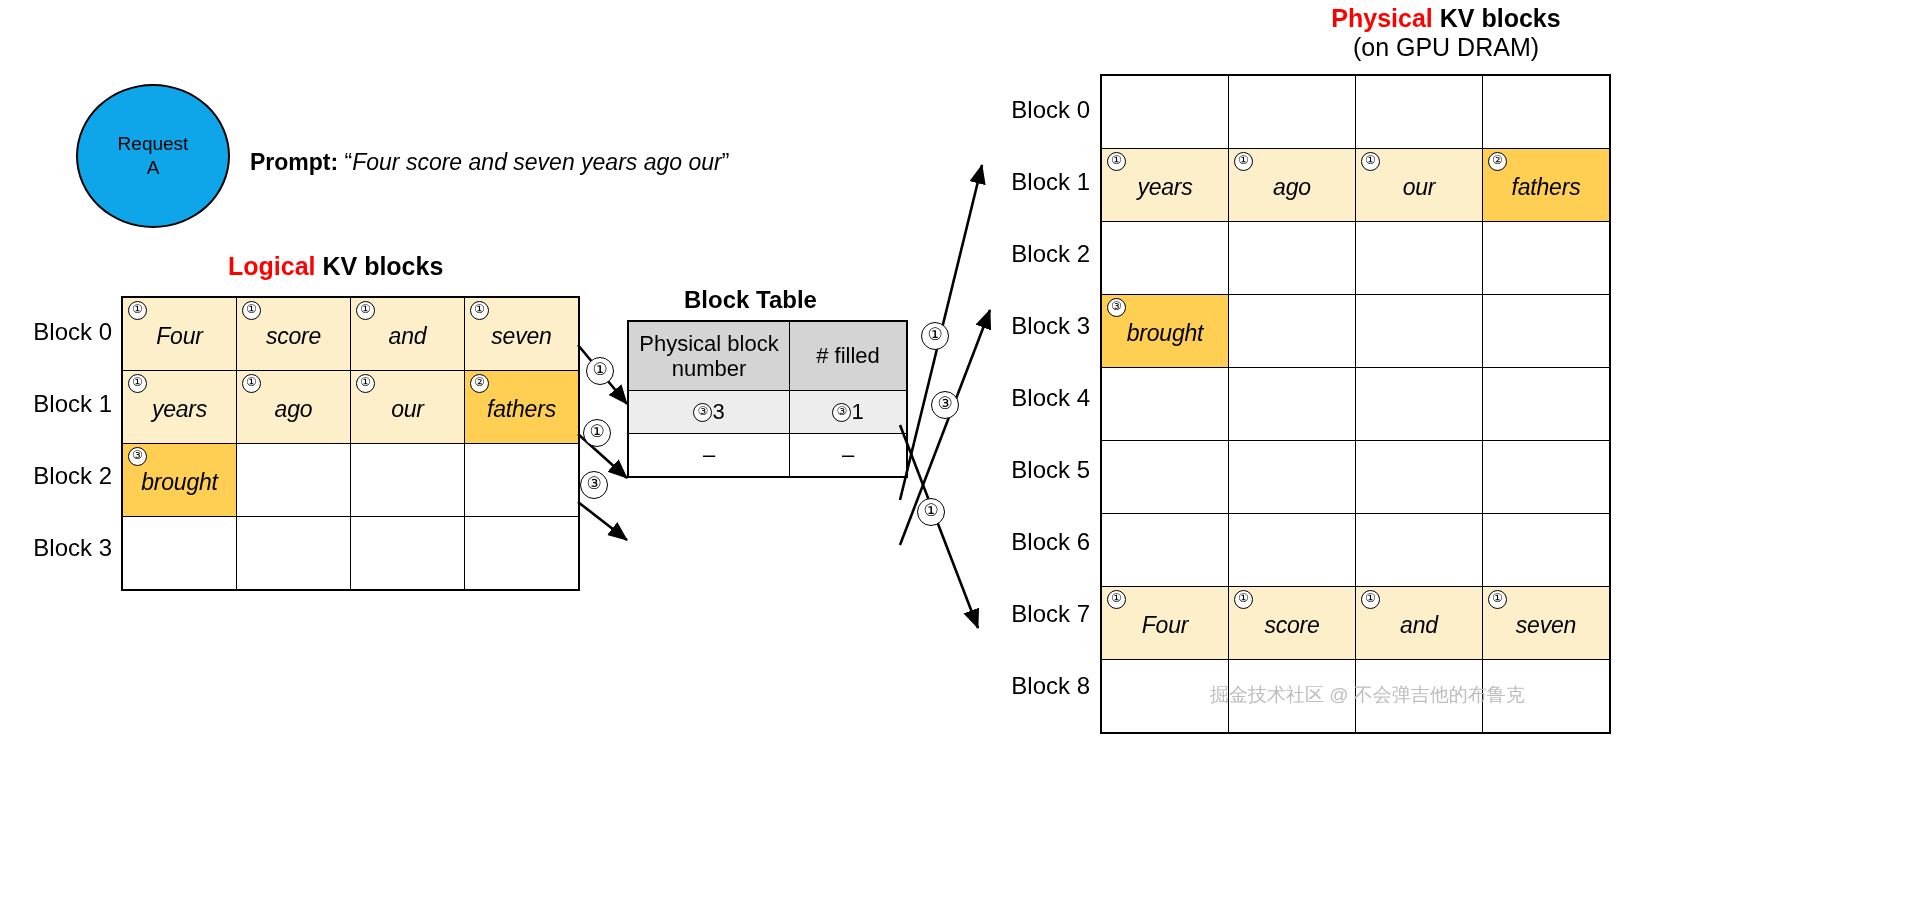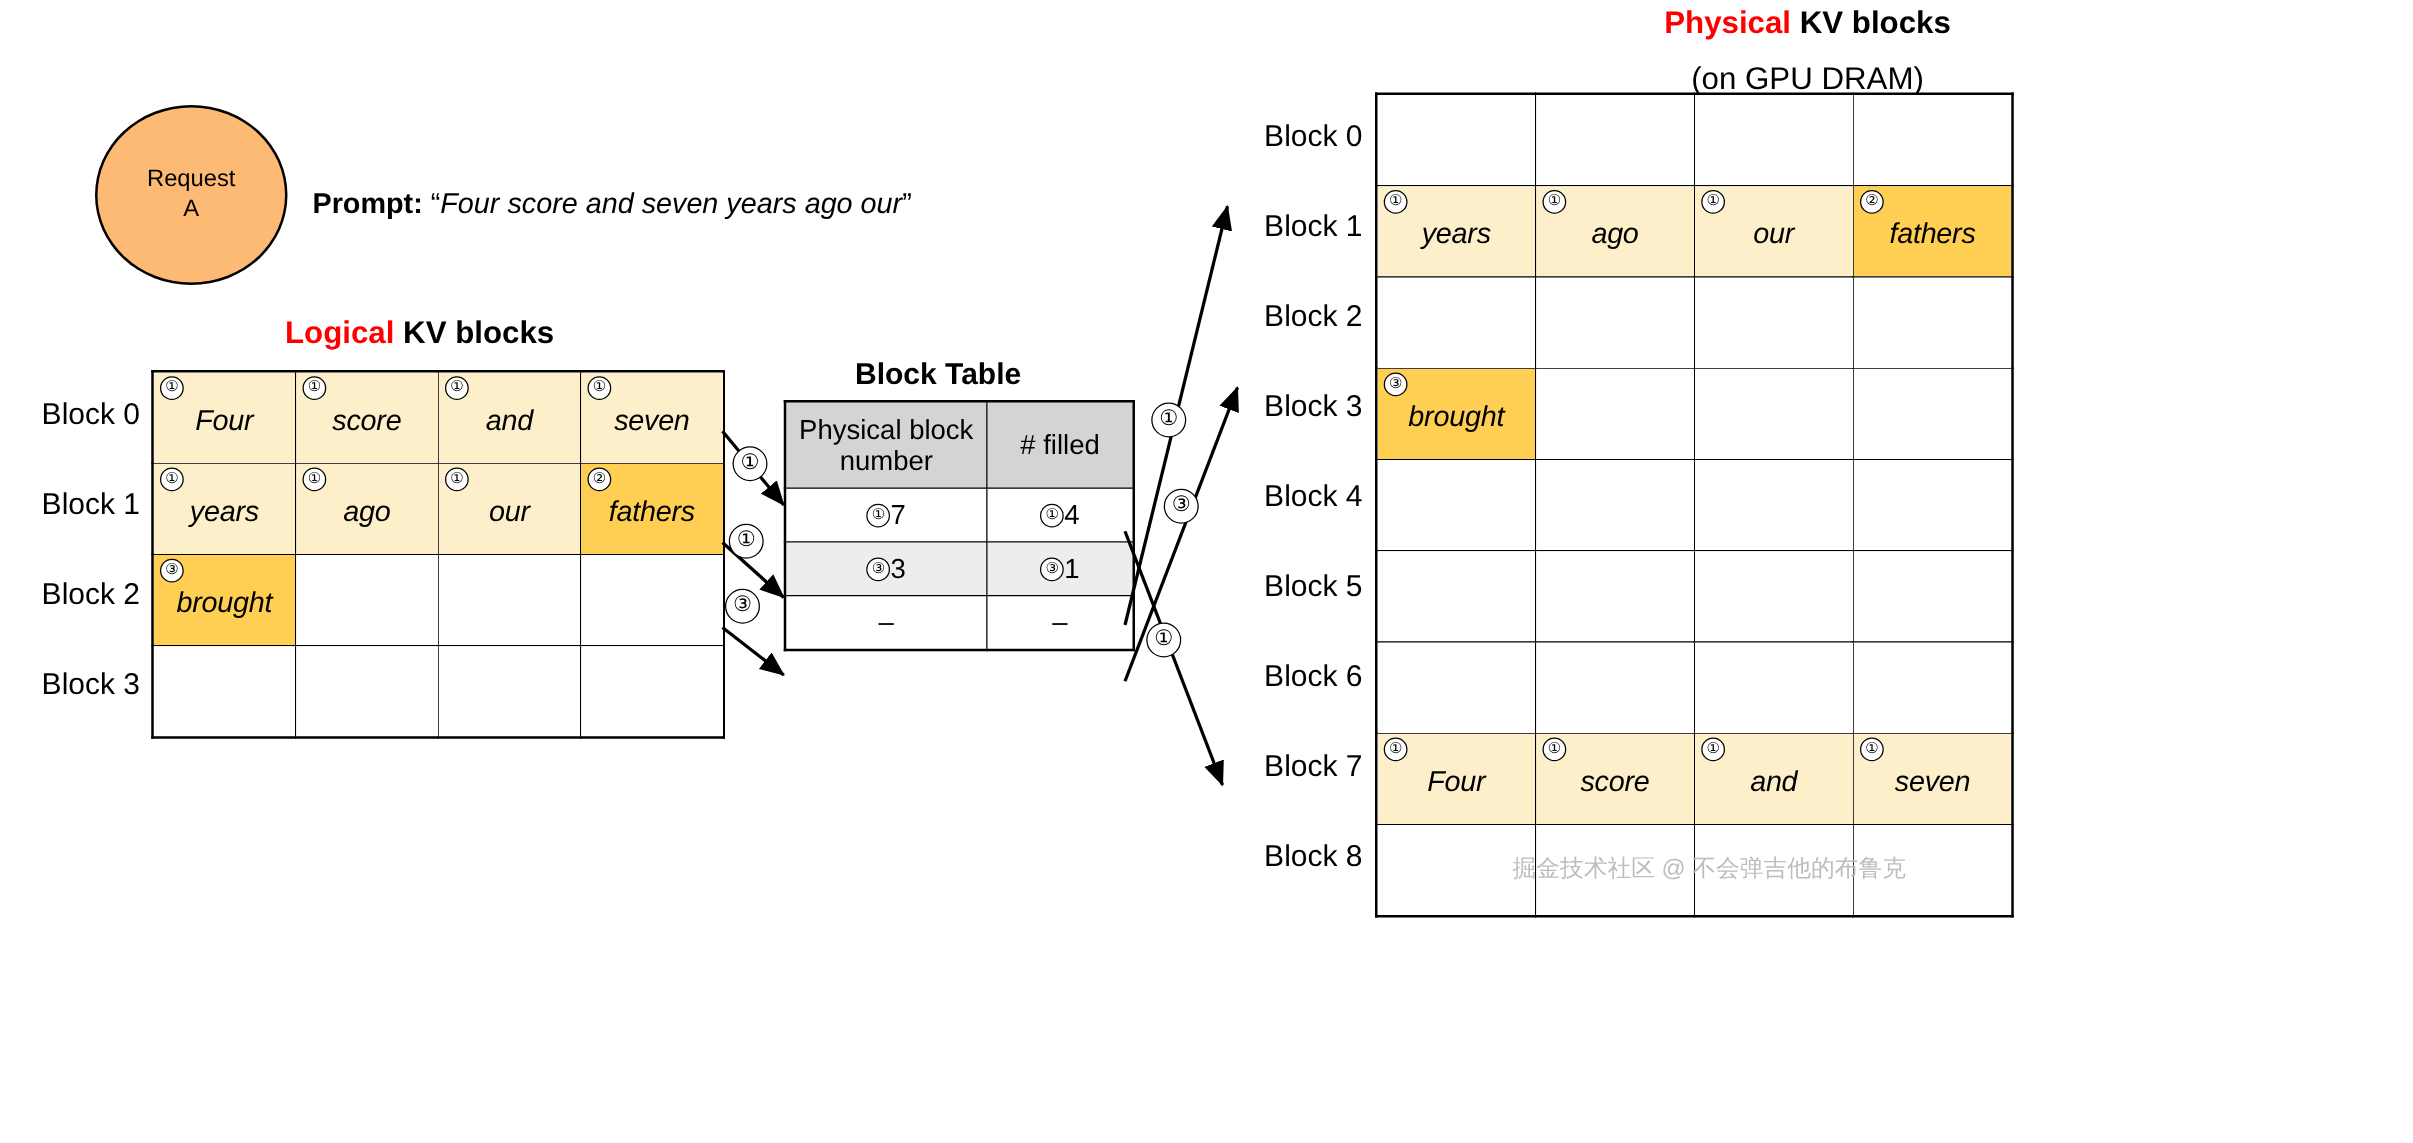--- a/index.html
+++ b/index.html
@@ -4,38 +4,38 @@
 <style>
   html,body{margin:0;padding:0;background:#ffffff;}
   body{width:1930px;height:914px;position:relative;overflow:hidden;
        font-family:"Liberation Sans","DejaVu Sans",sans-serif;color:#000;}
   .abs{position:absolute;}
 
   
   #request-ellipse{
     left:76px;top:84px;width:150px;height:140px;
     border:2.5px solid #000;border-radius:50%;
-    background:#fdba74;
+    background:#0ea5e9;
     display:flex;flex-direction:column;align-items:center;justify-content:center;
     font-size:19px;line-height:1.28;
   }
 
   
   #prompt-block{left:250px;top:112px;width:640px;font-size:23px;line-height:1.63;margin-top:32px;}
   .pline{white-space:nowrap;}
   .plabel{font-weight:bold;}
   .pquote{font-style:italic;}
   .qm{font-style:normal;}
 
   
   .sect-title{font-size:25px;font-weight:bold;white-space:nowrap;}
   .red{color:#FF0000;}
   #logical-title{left:228px;top:252px;}
   #physical-title{left:1206px;top:4px;text-align:center;width:480px;}
-  #physical-title .l2{display:block;font-weight:normal;font-size:25px;margin-top:16px;}
+  #physical-title .l2{display:block;font-weight:normal;font-size:25px;}
   #blocktable-title{left:684px;top:286px;font-size:24px;font-weight:bold;}
 
   
   .grid{border:2px solid #000;border-collapse:collapse;}
   .grid td{border:1.5px solid #000;padding:0;position:relative;vertical-align:top;}
   .cell-cream{background:#FCEFCA;}
   .cell-amber{background:#FFCF54;}
   .cell-empty{background:#ffffff;}
   .tok{position:absolute;left:0;right:0;top:50%;transform:translateY(-42%);
        text-align:center;font-style:italic;font-size:23px;font-weight:500;
@@ -164,24 +164,20 @@
   <tbody>
     <tr>
       <td class="hdr c1">
         <span>Physical block</span><br>
         <span>number</span>
       </td>
       <td class="hdr c2"># filled</td>
     </tr>
   </tbody>
   <tbody id="block-table-body">
-      <tr class="drow">
-        <td class="c1"><span class="cnum"><span class="mk">①</span><span>7</span></span></td>
-        <td class="c2"><span class="cnum"><span class="mk">①</span><span>4</span></span></td>
-      </tr>
       <tr class="drow shade">
         <td class="c1"><span class="cnum"><span class="mk">③</span><span>3</span></span></td>
         <td class="c2"><span class="cnum"><span class="mk">③</span><span>1</span></span></td>
       </tr>
       <tr class="drow">
         <td class="c1"><span class="cnum"><span>–</span></span></td>
         <td class="c2"><span class="cnum"><span>–</span></span></td>
       </tr>
     </tbody>
 </table>

